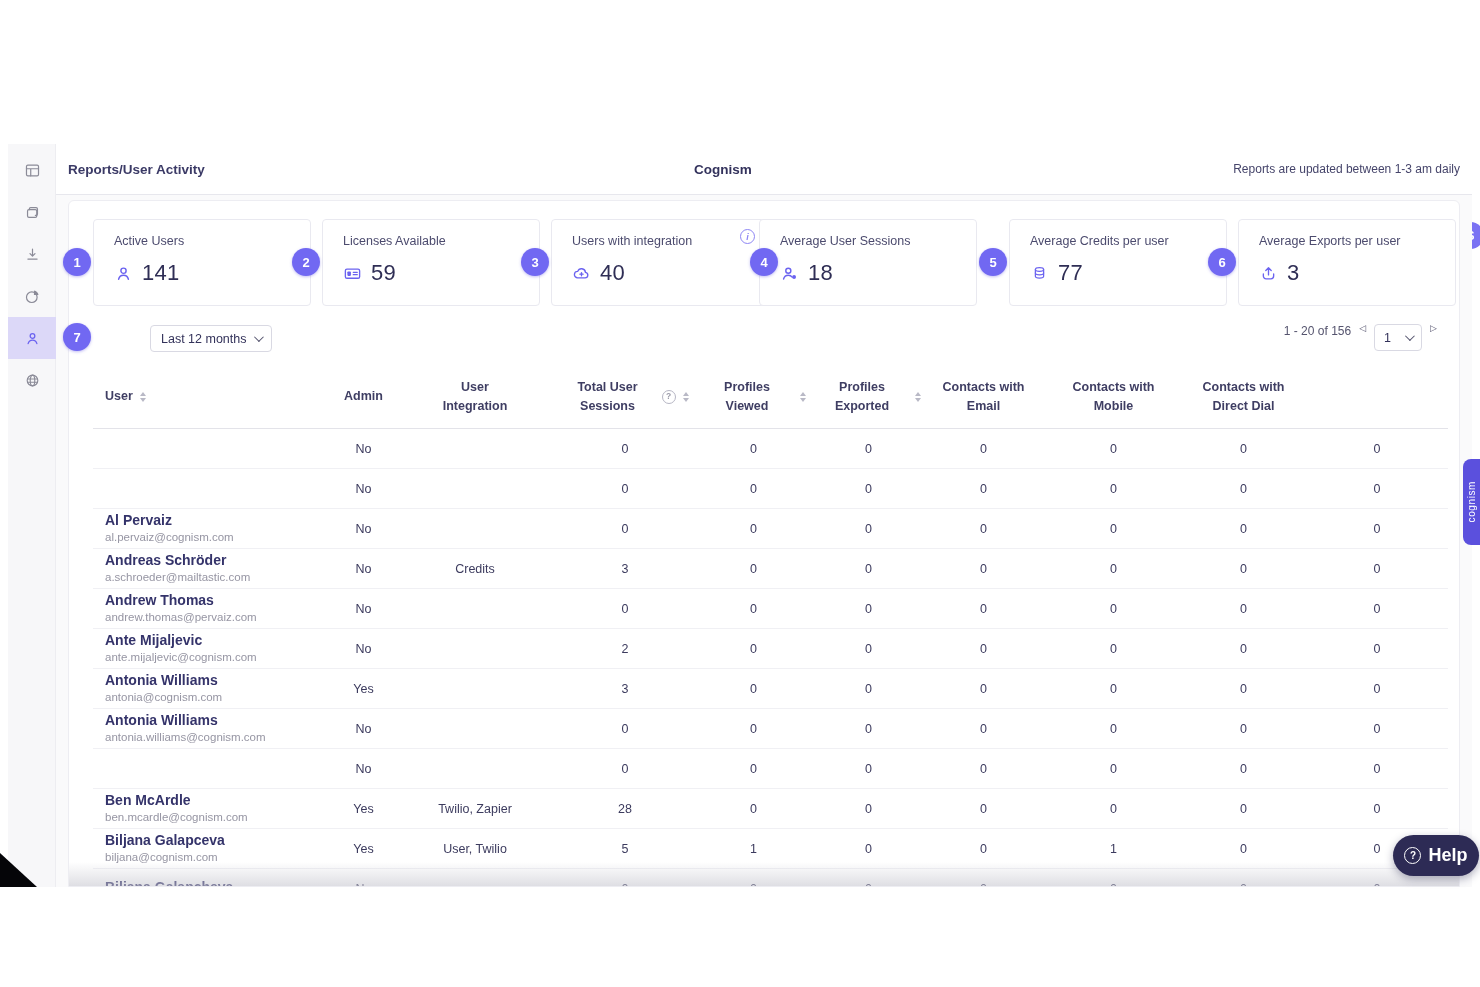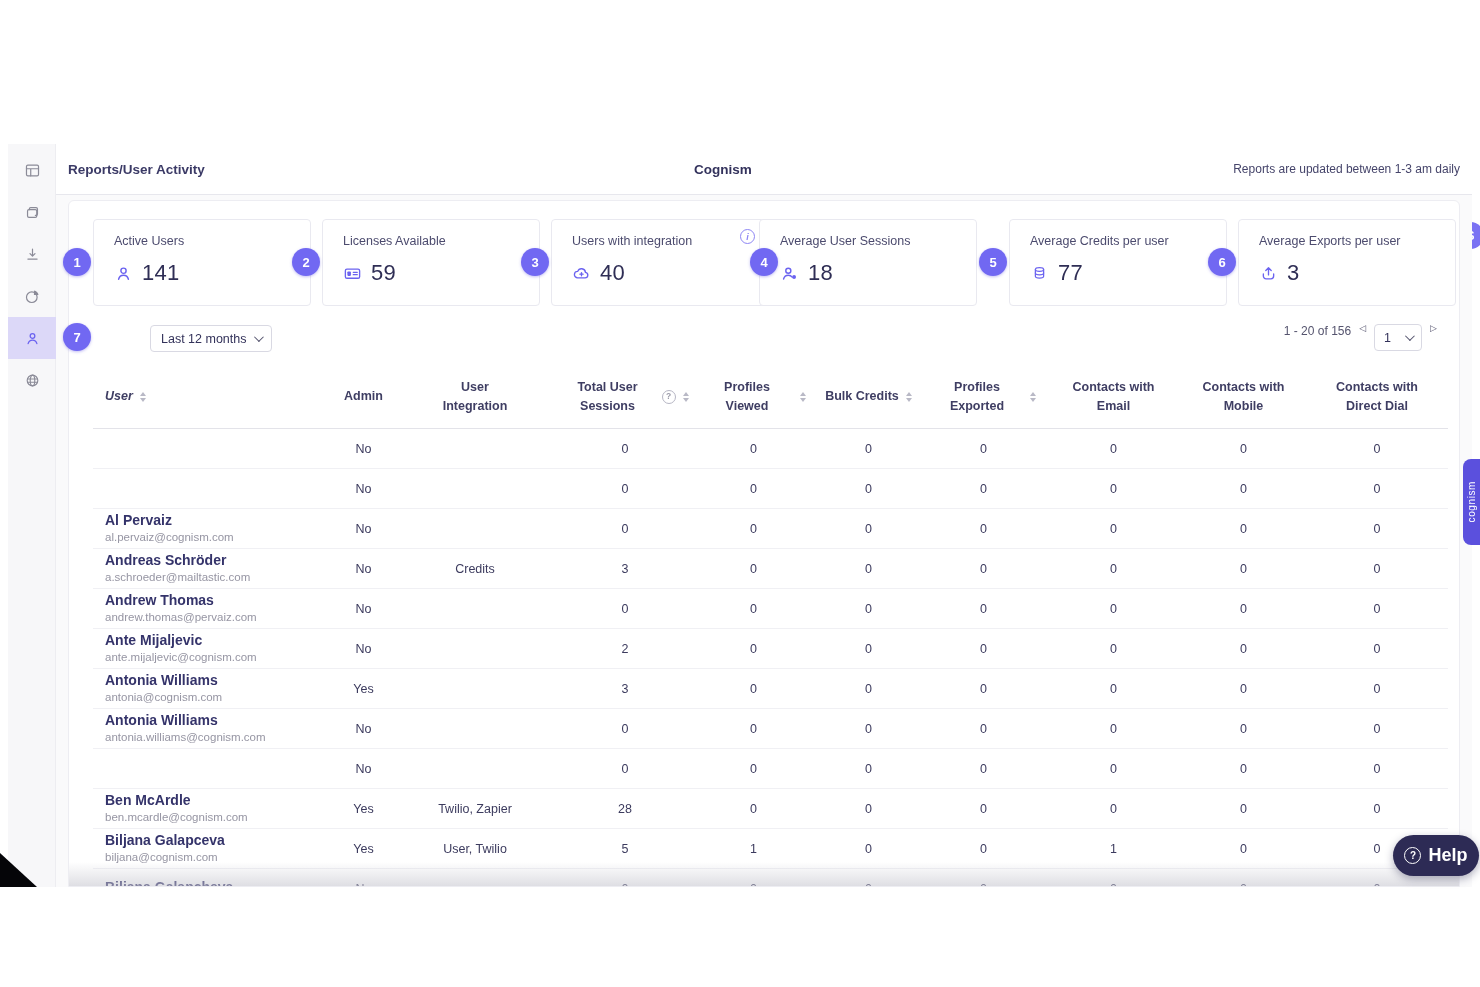--- a/index.html
+++ b/index.html
@@ -66,21 +66,21 @@
   .page-arrow { font-size:9px; color:#55546e; cursor:pointer; line-height:1; }
   .page-select { width:48px; height:27px; border:1px solid #d9d9e3; border-radius:4px; background:#fff;
                  display:flex; align-items:center; justify-content:space-between; padding:0 9px; cursor:pointer; }
   .page-select span { font-size:12.5px; color:#33325a; }
 
   
   .tgrid { display:grid; grid-template-columns:243px 55px 168px 132px 125px 105px 125px 135px 125px 142px; }
   .table-header { position:absolute; left:24px; top:165px; width:1355px; height:63px; border-bottom:1px solid #e3e3e9; }
   .th { display:flex; align-items:center; justify-content:center; text-align:center;
         font-size:12.5px; font-weight:600; color:#3f3e63; line-height:1.55; cursor:pointer; }
-  .th.left { justify-content:flex-start; padding-left:12px; text-align:center;font-style:italic; }
+  .th.left { justify-content:flex-start; padding-left:12px; text-align:center; }
   .th-label { max-width:92px; }
   .th.left .th-label { max-width:none; }
   .th-help { width:14px; height:14px; border-radius:50%; border:1.2px solid #b6b6c4; color:#9a9aa8;
              font-size:8.5px; font-weight:700; display:flex; align-items:center; justify-content:center;
              margin-left:8px; flex:none; }
   .th-sort { display:inline-flex; flex-direction:column; gap:2px; margin-left:7px; flex:none; }
   .th-sort i { width:0; height:0; border-left:3.5px solid transparent; border-right:3.5px solid transparent; }
   .th-sort .up { border-bottom:4px solid #b9b9c6; }
   .th-sort .dn { border-top:4px solid #b9b9c6; }
 
@@ -262,28 +262,20 @@
   </div>
         <div class="th">
     <span class="th-label">Profiles Viewed</span>
 
     <span class="th-sort">
             <i class="up"></i>
             <i class="dn"></i>
           </span>
   </div>
         <div class="th">
-    <span class="th-label">Bulk Credits</span>
-
-    <span class="th-sort">
-            <i class="up"></i>
-            <i class="dn"></i>
-          </span>
-  </div>
-        <div class="th">
     <span class="th-label">Profiles Exported</span>
 
     <span class="th-sort">
             <i class="up"></i>
             <i class="dn"></i>
           </span>
   </div>
         <div class="th">
     <span class="th-label">Contacts with Email</span>
 

